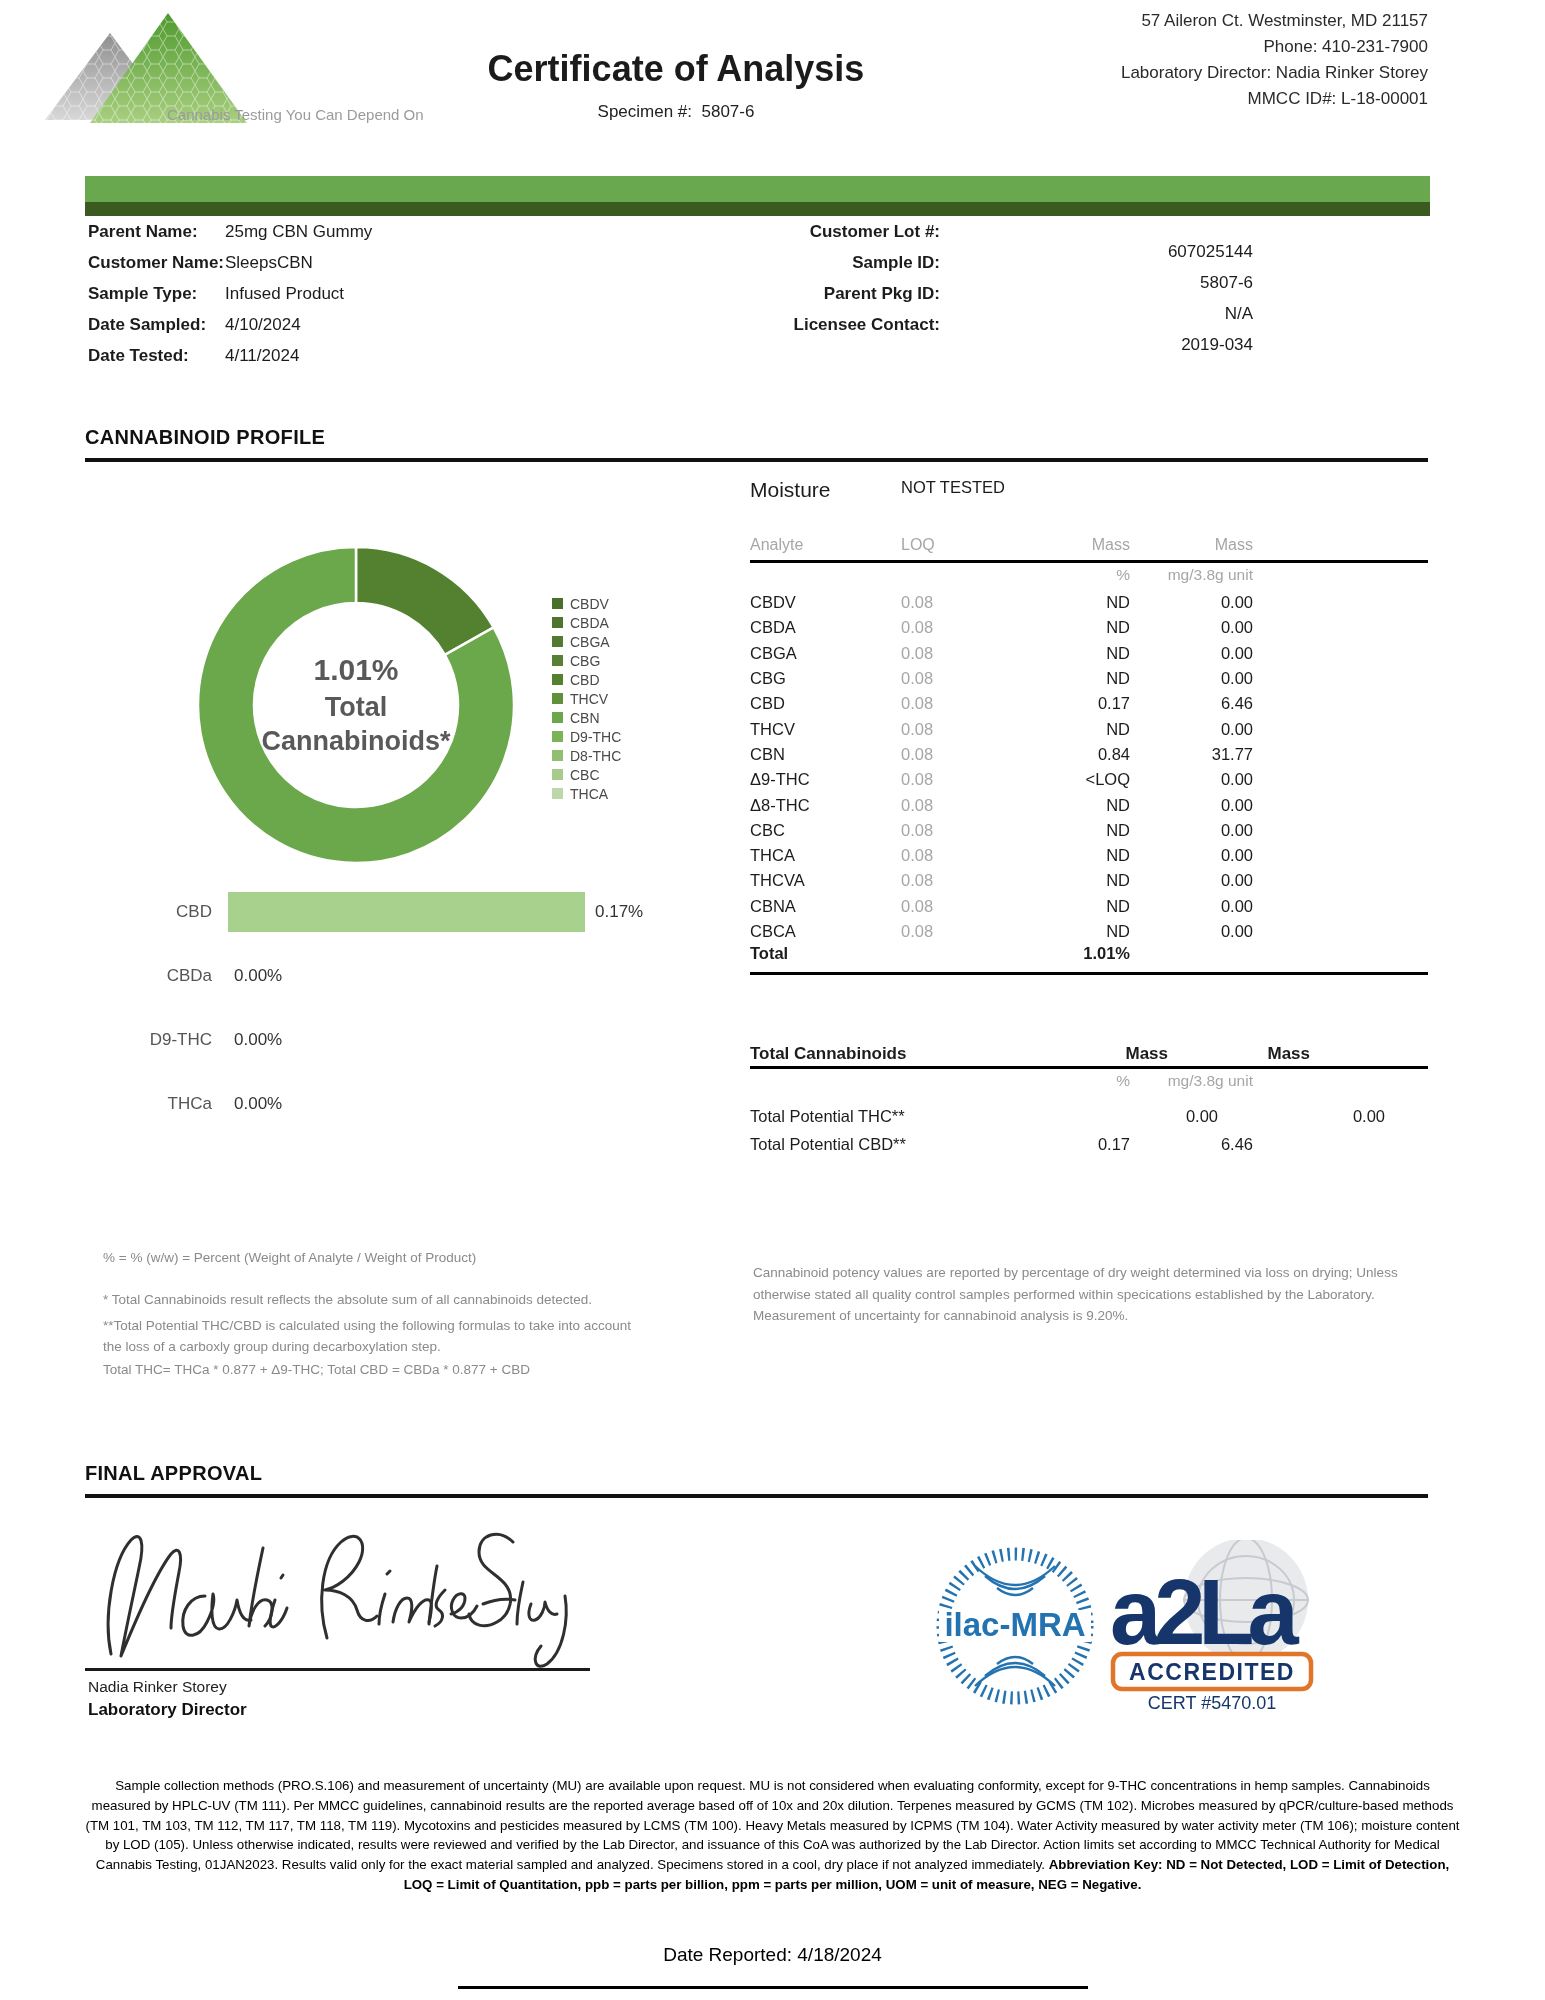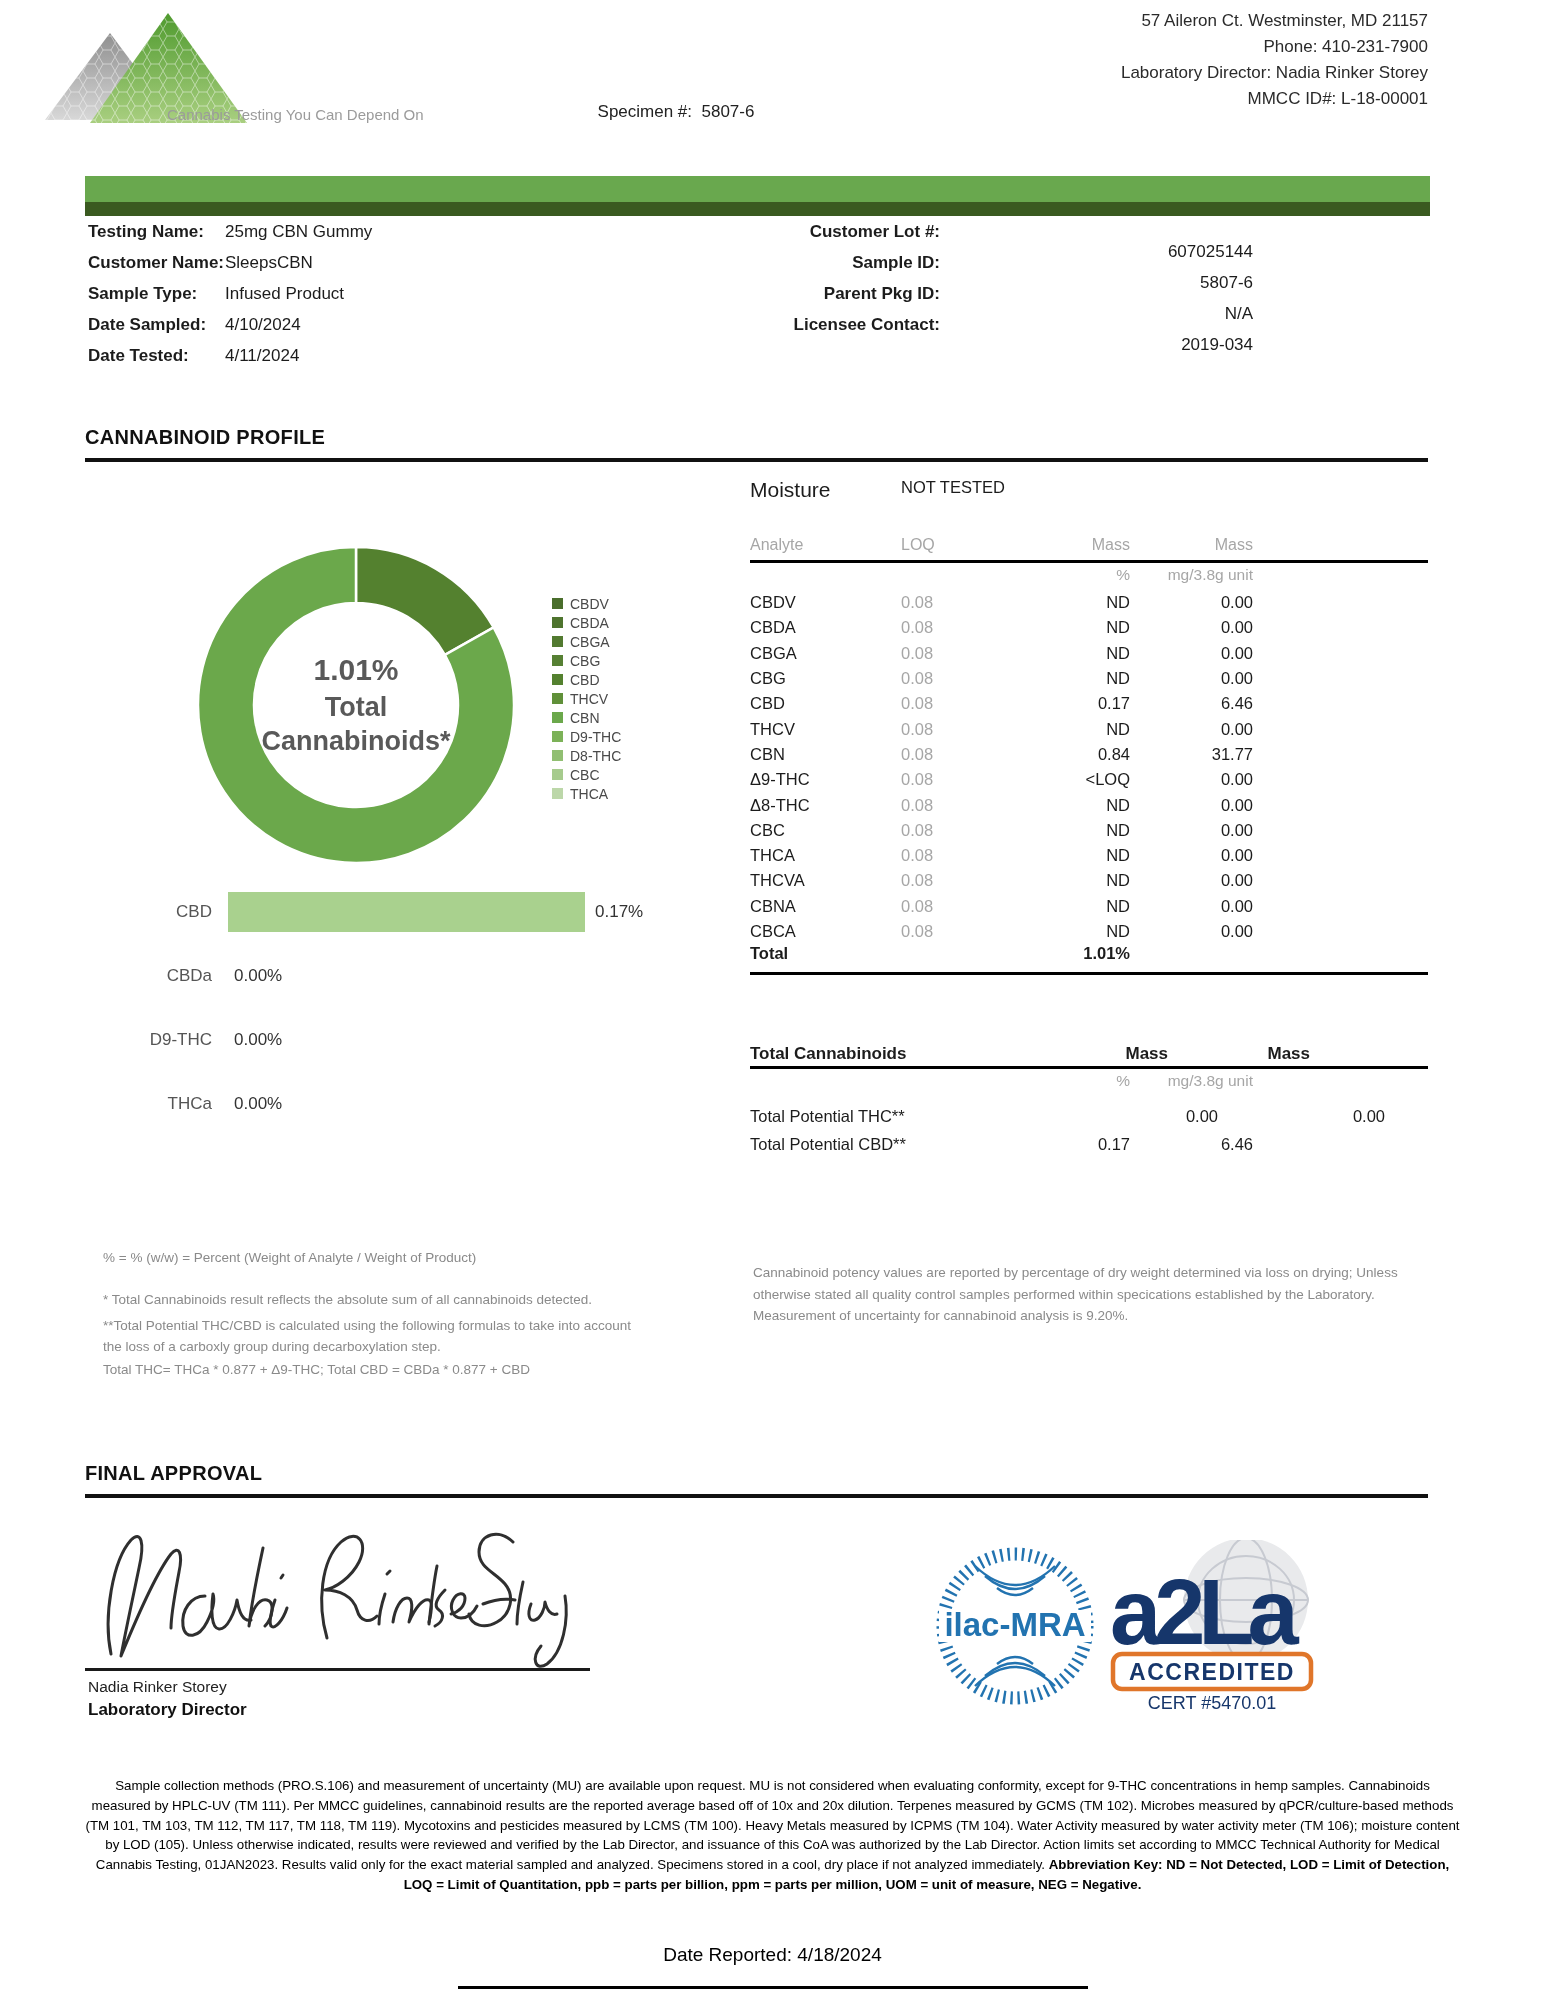--- a/index.html
+++ b/index.html
@@ -81,39 +81,40 @@
         <path d="M4,0 L12,0 L16,7 L12,14 L4,14 L0,7 Z" fill="none" stroke="#ffffff" stroke-opacity="0.45" stroke-width="1"></path>
       </pattern>
     </defs>
     <polygon points="10,112 75,25 140,112" fill="url(#gGray)"></polygon>
     <polygon points="10,112 75,25 140,112" fill="url(#hexpat)"></polygon>
     <polygon points="55,115 133,5 212,115" fill="url(#gGreen)"></polygon>
     <polygon points="55,115 133,5 212,115" fill="url(#hexpat)"></polygon>
   </svg>
   <div id="tagline">Cannabis Testing You Can Depend On</div>
 
+  <div id="coa-title">Certificate of Analysis</div>
   <div id="specimen">
     <span>Specimen #:</span>&nbsp;
     <span>5807-6</span>
   </div>
 
   <div id="addr-block">
     <div>57 Aileron Ct. Westminster, MD 21157</div>
     <div>Phone: 410-231-7900</div>
     <div>Laboratory Director: Nadia Rinker Storey</div>
     <div>MMCC ID#: L-18-00001</div>
   </div>
 
   <div id="bar-light"></div>
   <div id="bar-dark"></div>
 
   <div id="info-left">
 
       <div class="row">
-        <span class="lab">Testing Name:</span>
+        <span class="lab">Parent Name:</span>
         <span class="val">25mg CBN Gummy</span>
       </div>
 
       <div class="row">
         <span class="lab">Customer Name:</span>
         <span class="val">SleepsCBN</span>
       </div>
 
       <div class="row">
         <span class="lab">Sample Type:</span>

